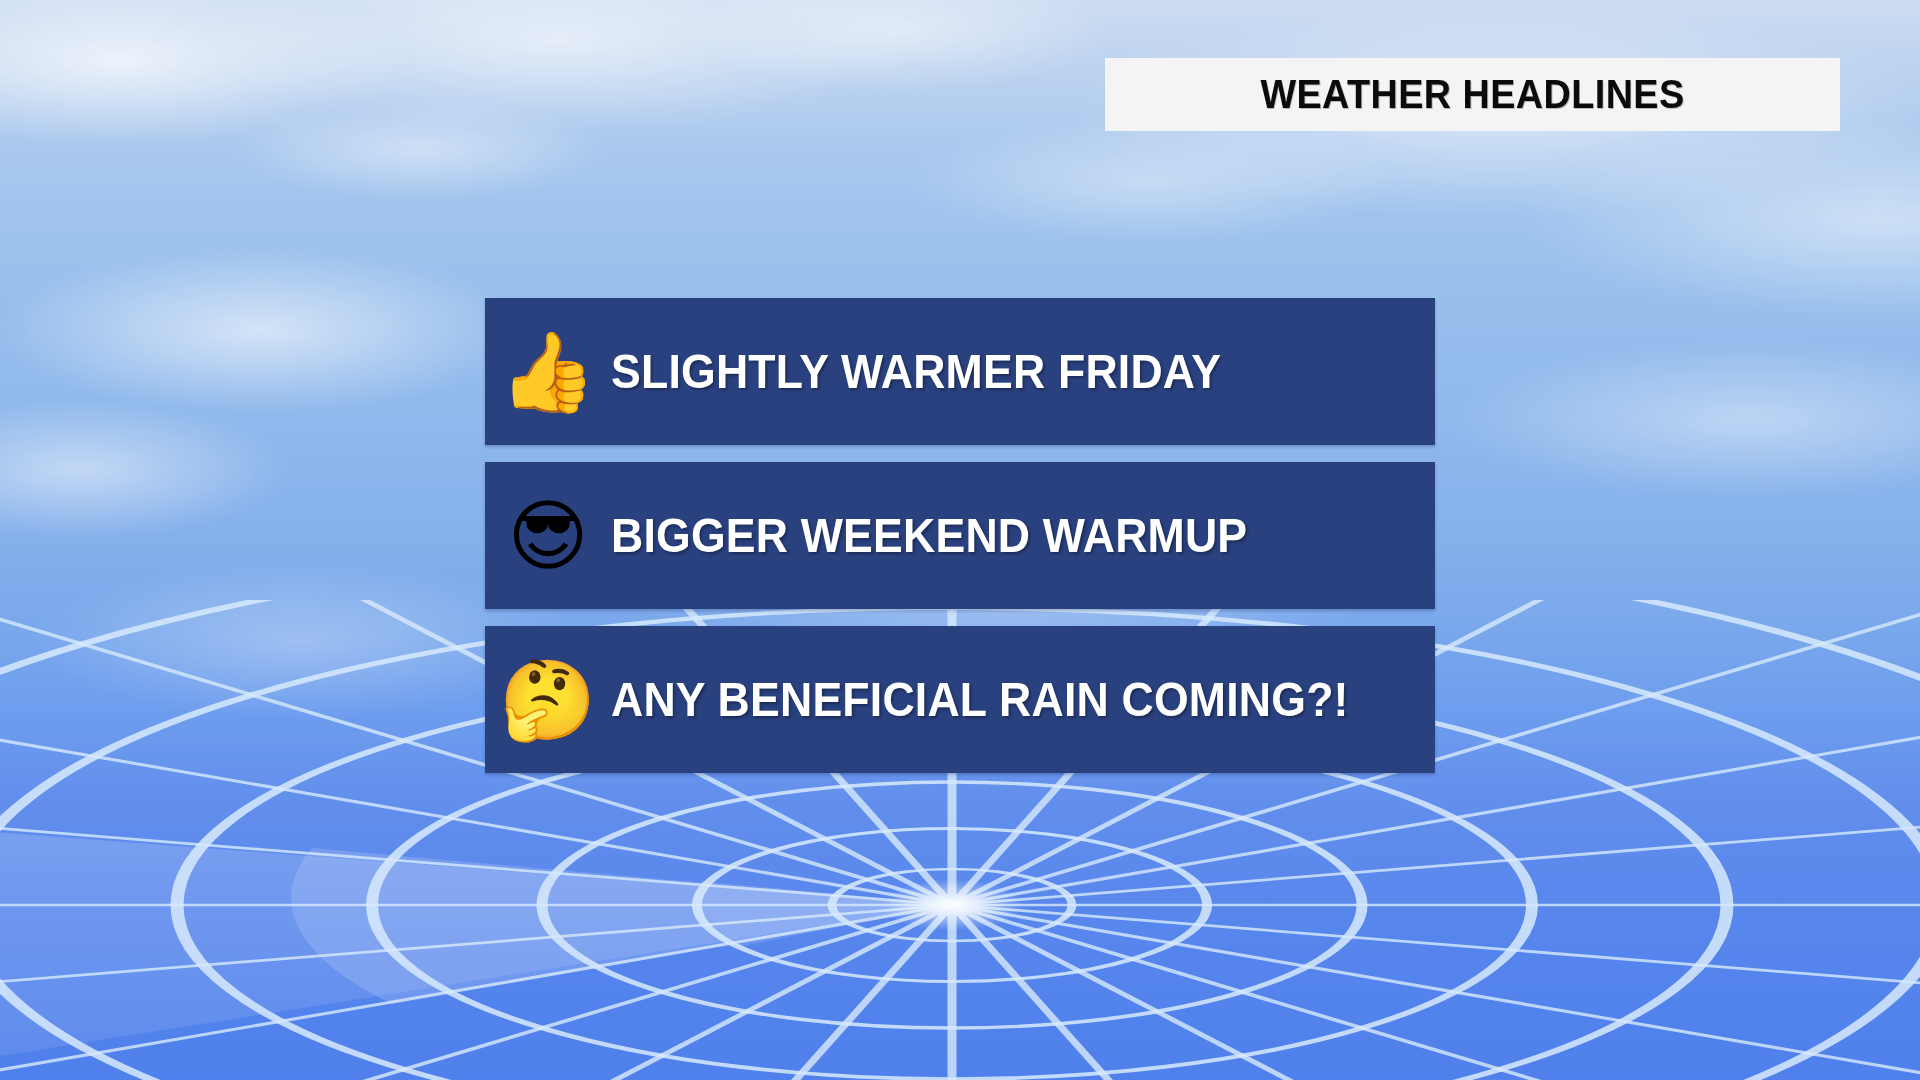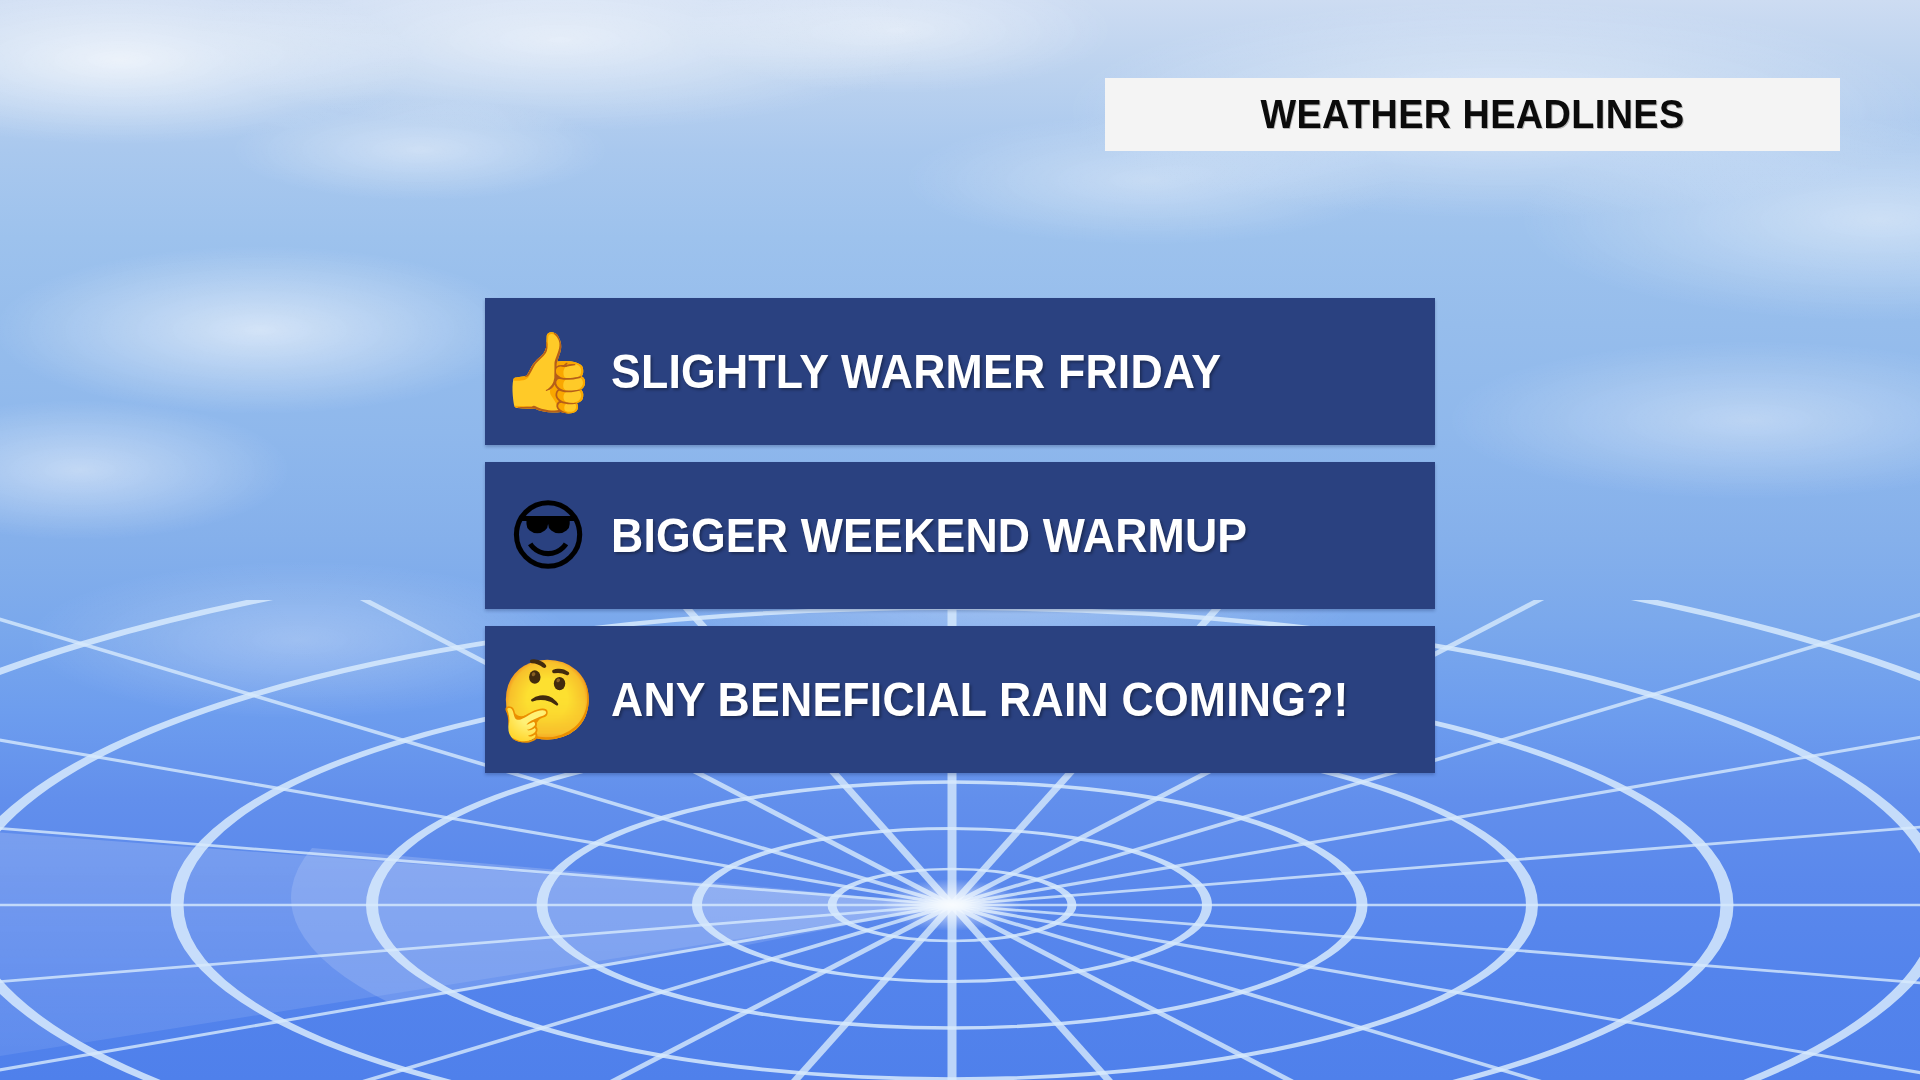--- a/index.html
+++ b/index.html
@@ -57,21 +57,21 @@
   .radar-wrap {
     position: absolute;
     inset: 0;
   }
   .radar-wrap svg { display: block; width: 1920px; height: 1080px; }
 
   
   .header-panel {
     position: absolute;
     left: 1105px;
-    top: 78px;
+    top: 58px;
     width: 735px;
     height: 73px;
     background: #f4f4f4;
     display: flex;
     align-items: center;
     justify-content: center;
   }
   .header-title {
     font-size: 41px;
     font-weight: 700;

